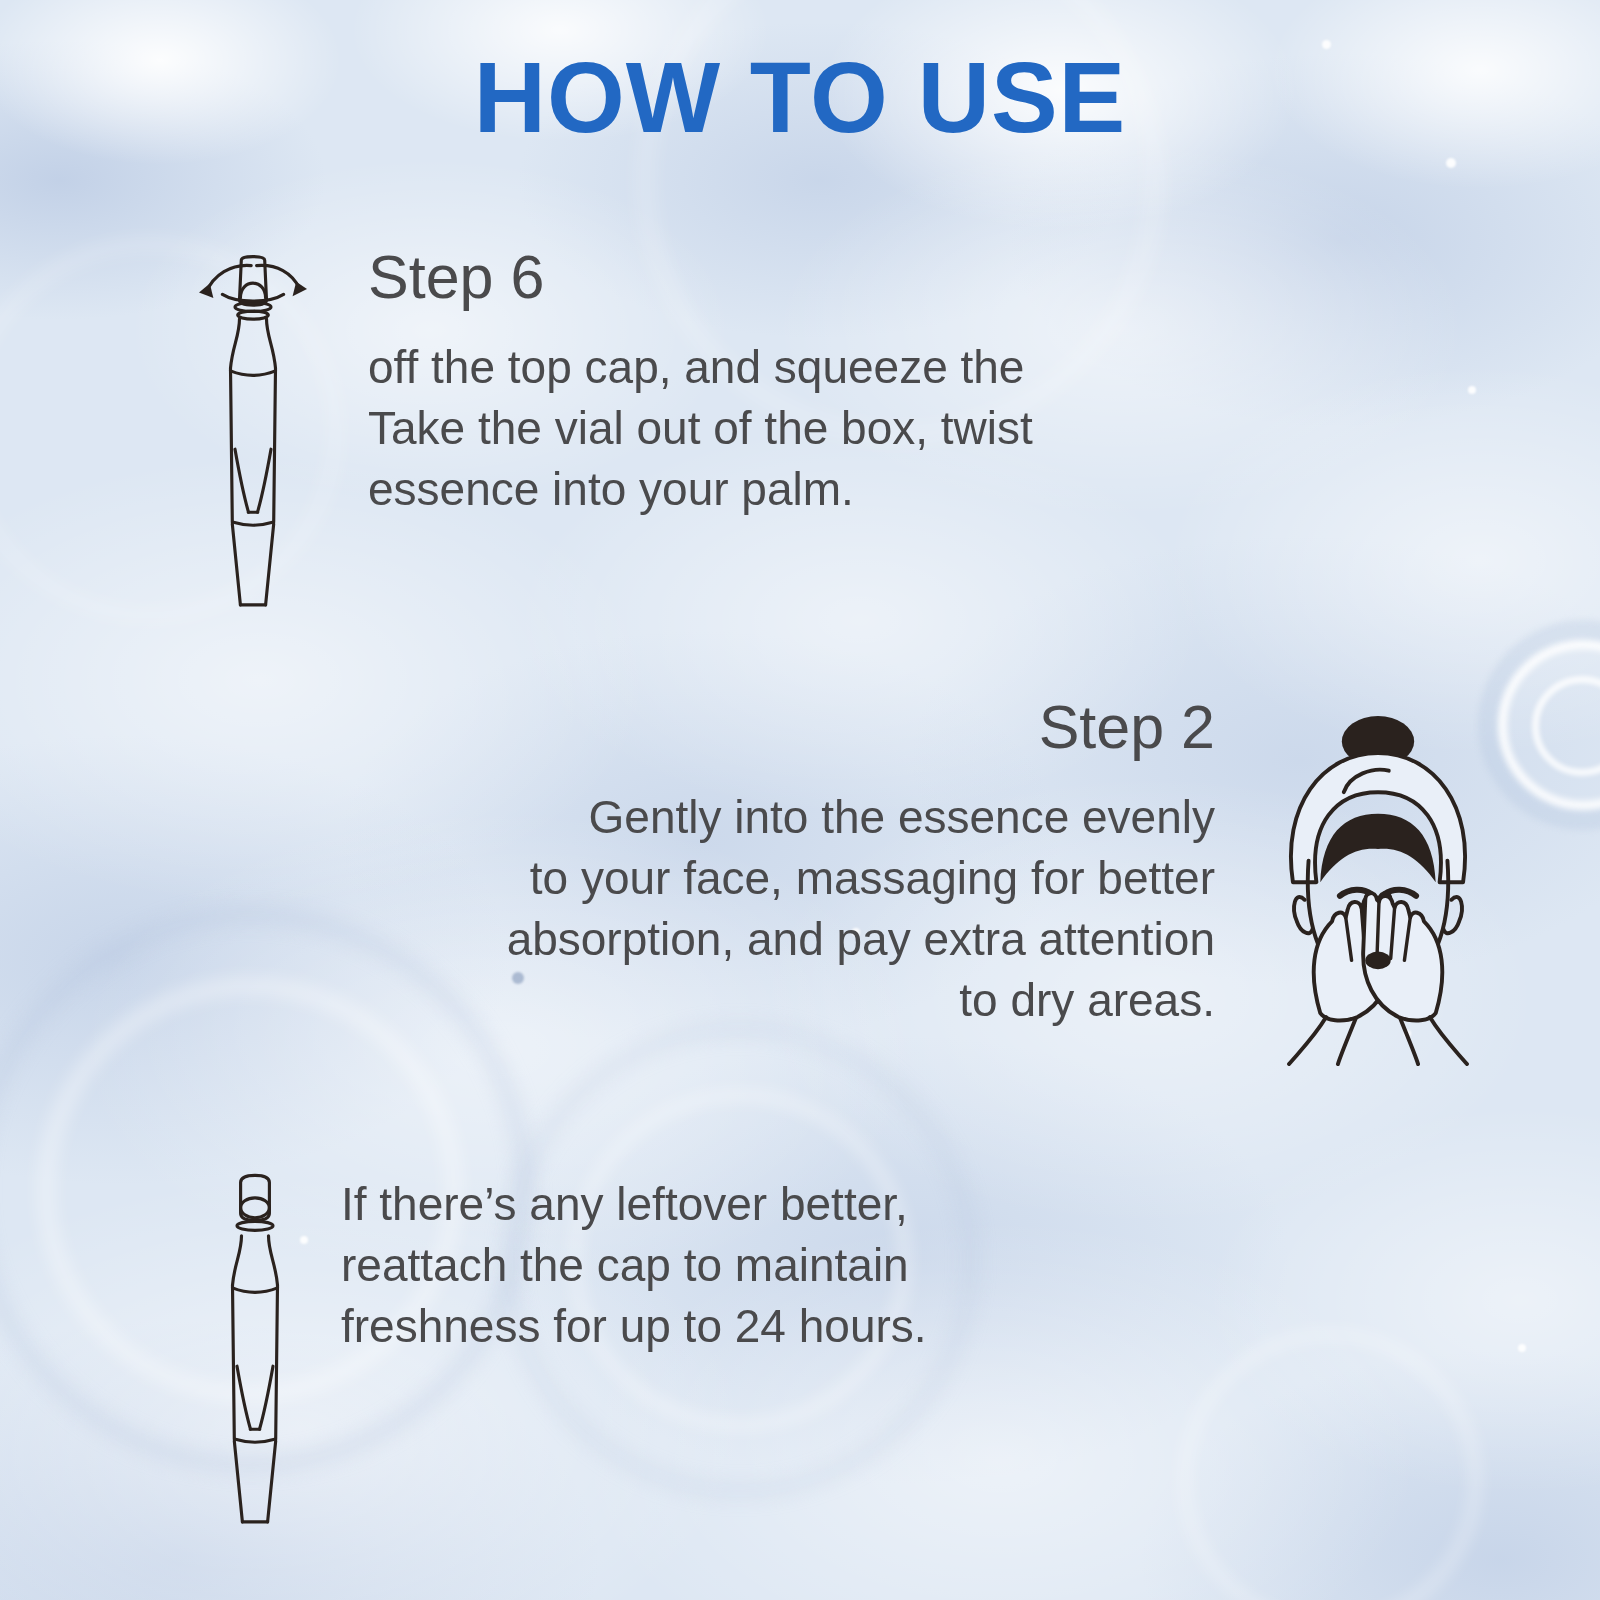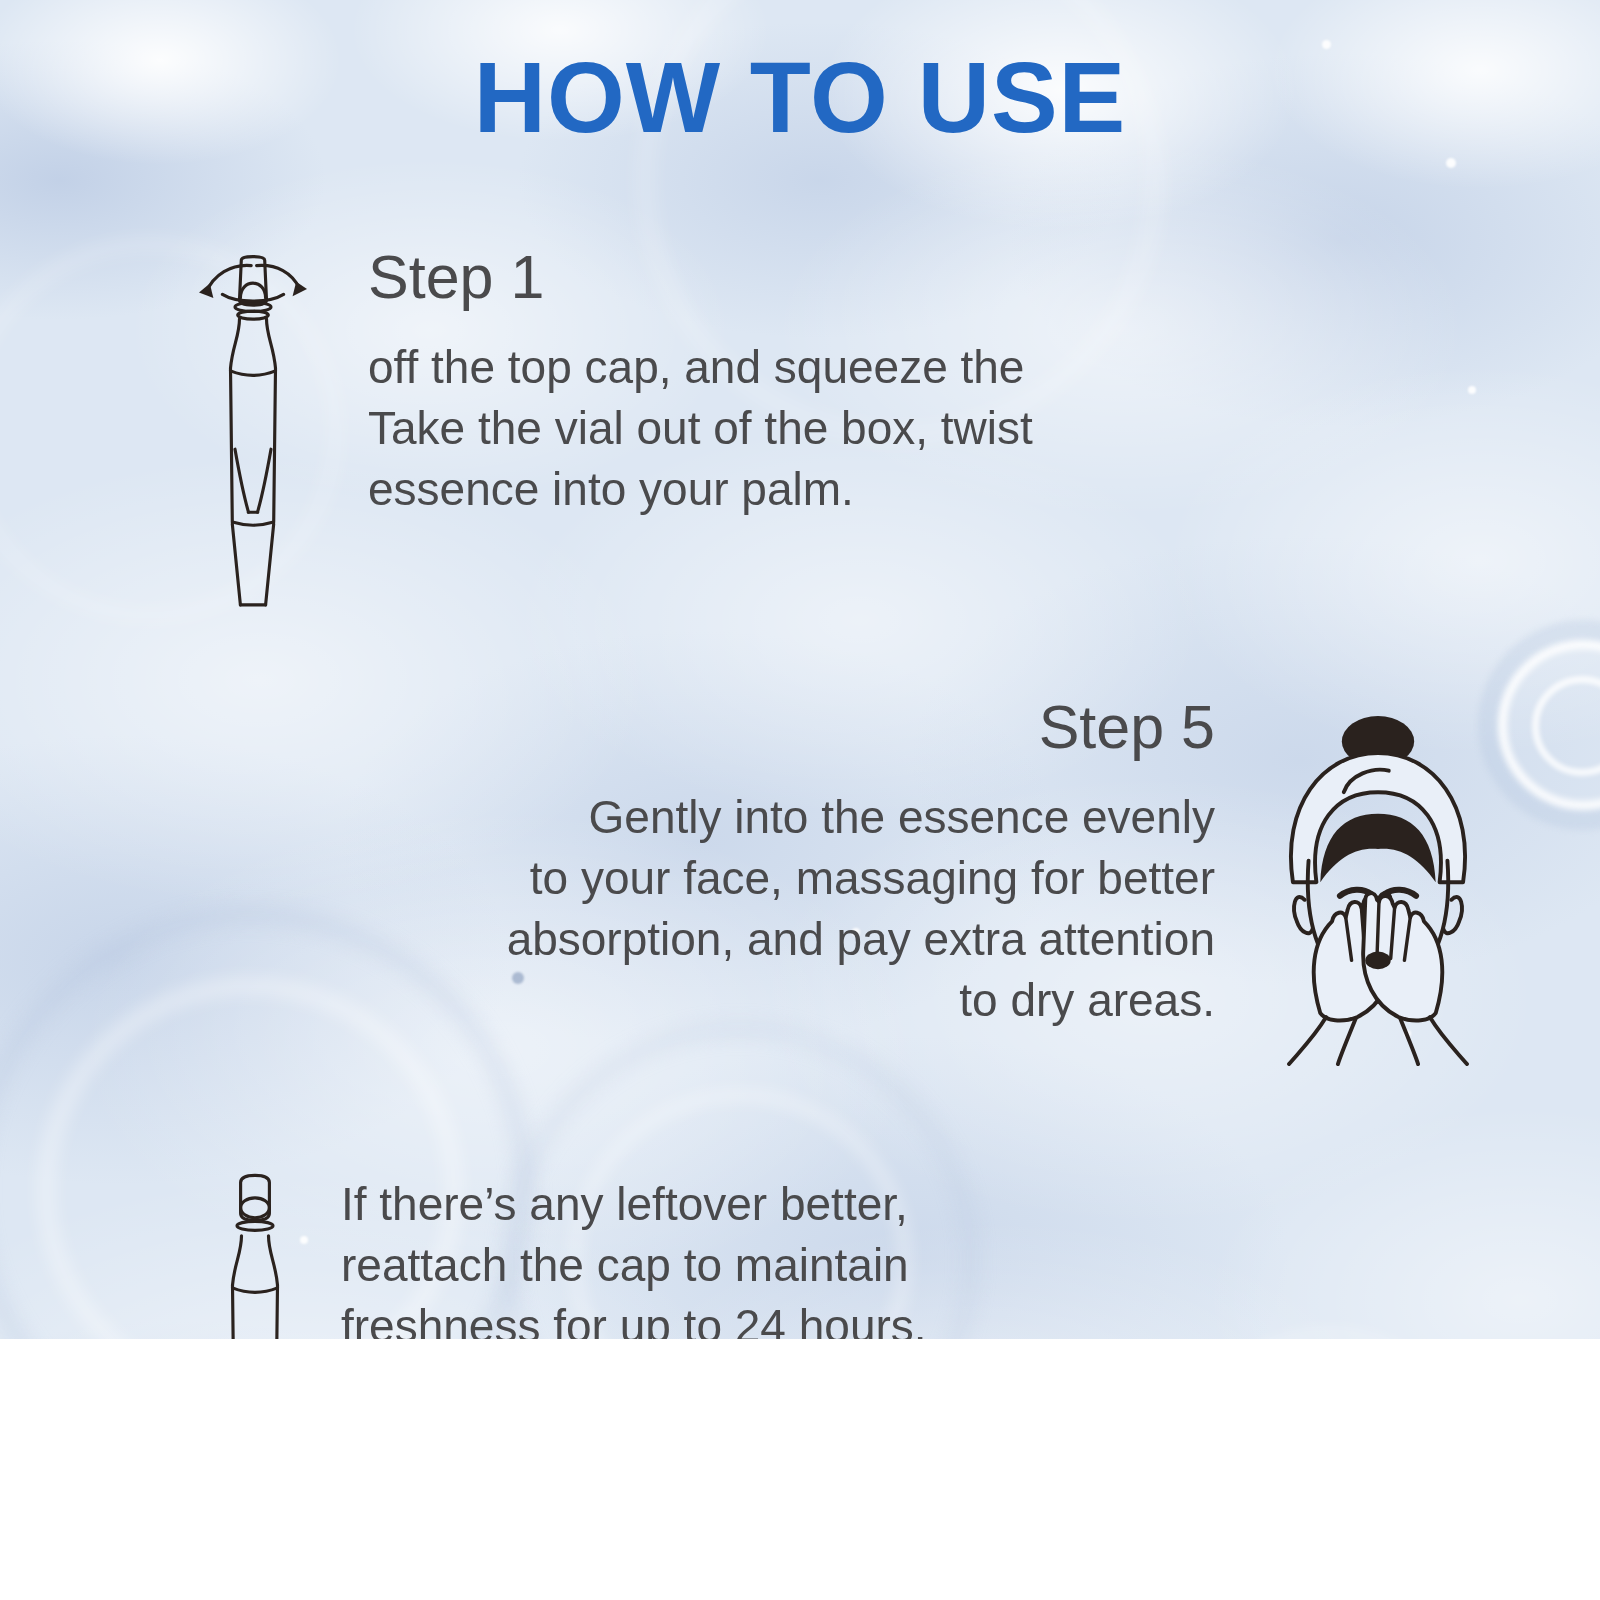--- a/index.html
+++ b/index.html
@@ -1,20 +1,20 @@
 <!DOCTYPE html>
 <html style="--title-blue: #2268C3; --body-text: #4A4A4C; --line-art: #2A221E; --background: #DDE7F3;"><head>
 <meta charset="utf-8">
 <style>
   * { margin:0; padding:0; box-sizing:border-box; }
   html,body { width:1600px; height:1600px; }
   body { font-family:"Liberation Sans", sans-serif; }
 
   .page{
-    position:relative; width:1600px; height:1339px; overflow:hidden;
+    position:relative; width:1600px; height:1600px; overflow:hidden;
     background-color:#dde7f3;
     background-image:
       radial-gradient(ellipse 260px 150px at 160px 60px,  rgba(255,255,255,.92), transparent 70%),
       radial-gradient(ellipse 300px 160px at 560px 30px,  rgba(255,255,255,.85), transparent 70%),
       radial-gradient(ellipse 340px 200px at 1060px 90px, rgba(255,255,255,.88), transparent 70%),
       radial-gradient(ellipse 300px 170px at 1480px 70px, rgba(255,255,255,.85), transparent 70%),
       radial-gradient(ellipse 420px 240px at 430px 330px, rgba(255,255,255,.55), transparent 72%),
       radial-gradient(ellipse 480px 260px at 1120px 330px,rgba(255,255,255,.50), transparent 72%),
       radial-gradient(ellipse 520px 300px at 260px 680px, rgba(255,255,255,.50), transparent 75%),
       radial-gradient(ellipse 460px 260px at 860px 620px, rgba(255,255,255,.45), transparent 75%),
@@ -105,30 +105,30 @@
         <path class="ln" d="M55,288 L65,288"></path>
         <path class="ln" d="M37,299 Q60,306 83,299"></path>
         <path class="ln" d="M37,301 L46,391"></path>
         <path class="ln" d="M83,301 L74,391"></path>
         <path class="ln" d="M46,391 L74,391"></path>
       </g>
     </svg>
   </div>
 
   <section class="step" style="left:368px;top:243px;">
-    <h2>Step 1</h2>
+    <h2>Step 6</h2>
     <p>
       <span class="line">off the top cap, and squeeze the</span>
       <span class="line">Take the vial out of the box, twist</span>
       <span class="line">essence into your palm.</span>
     </p>
   </section>
 
   <section class="step step-right" style="right:385px;top:693px;">
-    <h2>Step 5</h2>
+    <h2>Step 2</h2>
     <p>
       <span class="line">Gently into the essence evenly</span>
       <span class="line">to your face, massaging for better</span>
       <span class="line">absorption, and pay extra attention</span>
       <span class="line">to dry areas.</span>
     </p>
   </section>
 
   <div class="icon" style="left:1246px;top:714px;width:264px;height:352px;">
     <svg viewBox="0 0 270 360" xmlns="http://www.w3.org/2000/svg">

